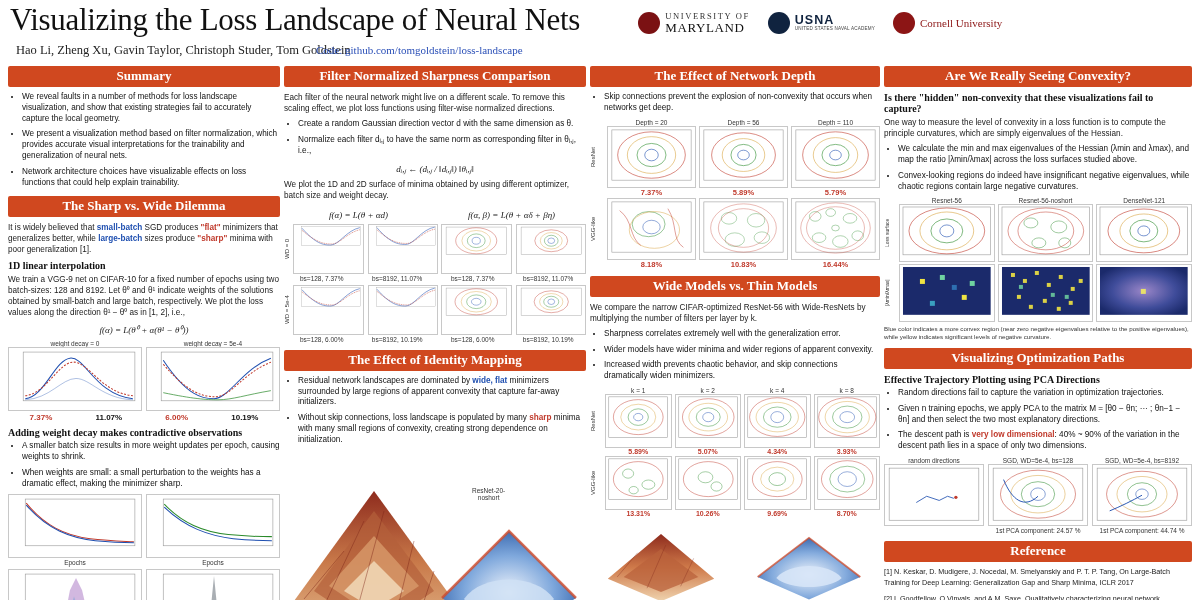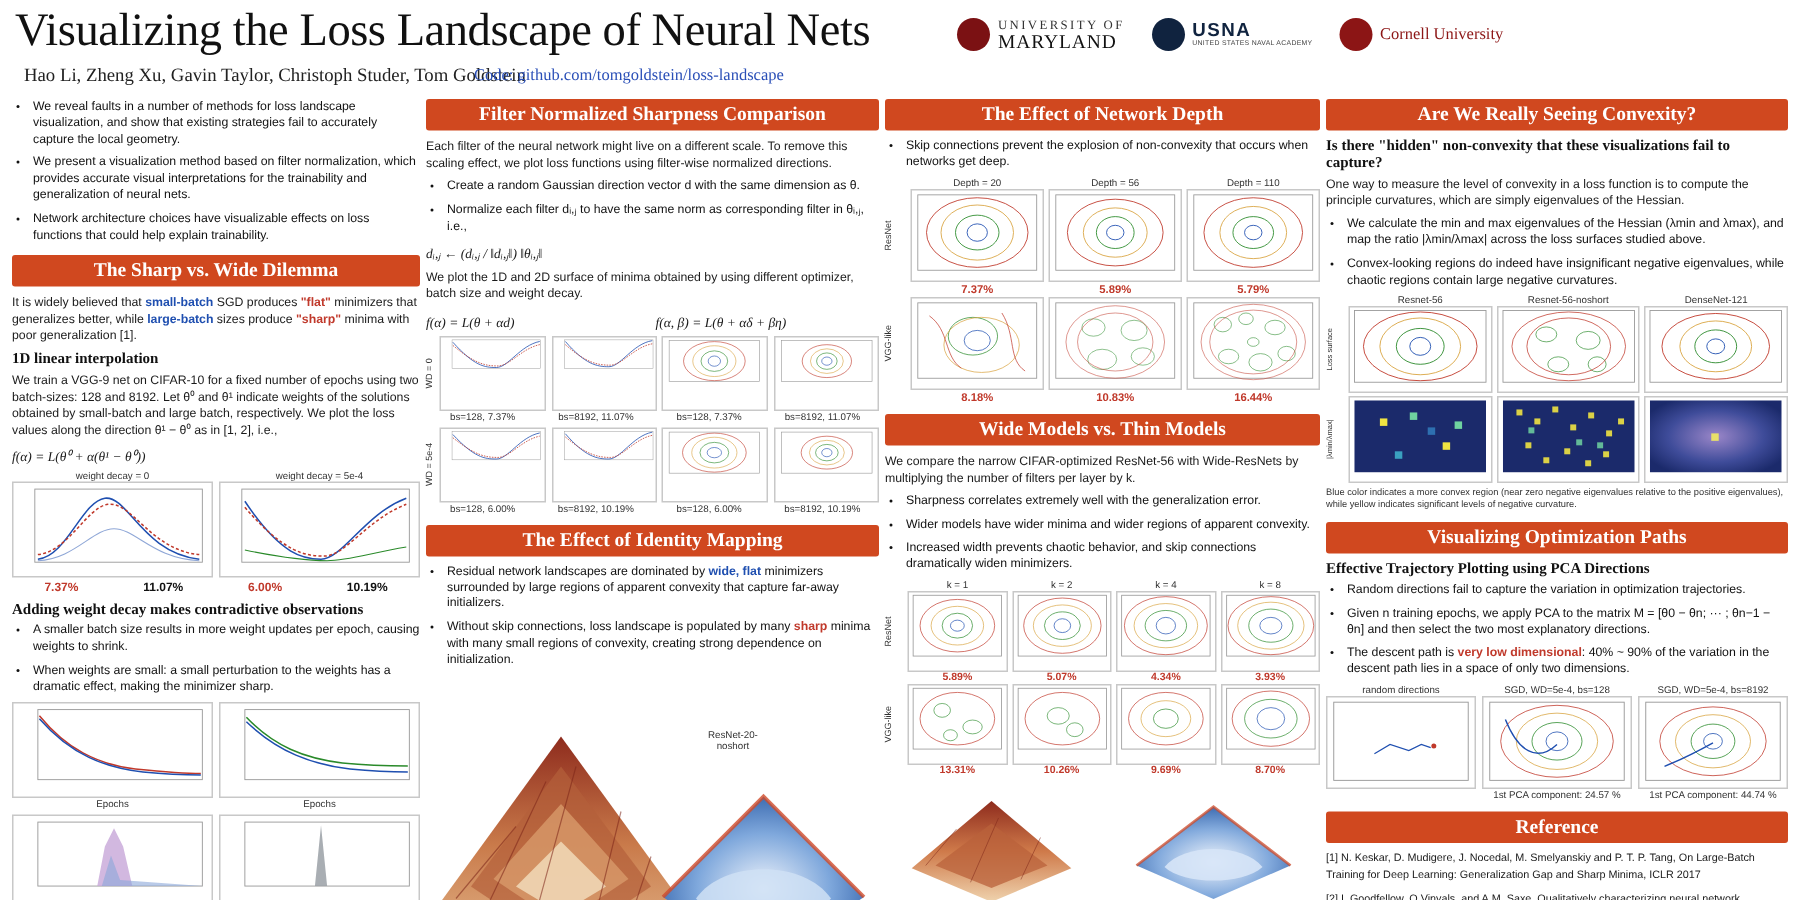--- a/index.html
+++ b/index.html
@@ -59,21 +59,21 @@
     font-size:8.2px;line-height:1.32;margin-bottom:5px;color:#111;
     font-family:Liberation Sans, sans-serif;
   }
   p.body{font-size:8.2px;line-height:1.35;margin:0 0 5px 0;}
   .sub{
     font-family:"Liberation Serif", serif;
     font-size:10px;font-weight:700;color:#111;margin:2px 0 3px;
   }
   .red{color:#c0392b;font-weight:700;}
   .blue{color:#1f4fb0;font-weight:700;}
-  .mathblock{text-align:left;font-family:"Liberation Serif",serif;font-style:italic;font-size:9px;margin:4px 0;}
+  .mathblock{text-align:center;font-family:"Liberation Serif",serif;font-style:italic;font-size:9px;margin:4px 0;}
 
   
   .plot{background:#fff;border:1px solid #c8c8c8;position:relative;overflow:hidden;}
   .ph{position:absolute;inset:0;}
   .cap{font-size:6.5px;text-align:center;color:#333;}
 
   .grid2{display:grid;grid-template-columns:1fr 1fr;gap:4px;}
   .grid3{display:grid;grid-template-columns:1fr 1fr 1fr;gap:4px;}
 
   .pctrow{display:flex;justify-content:space-around;font-size:8px;font-weight:700;}
@@ -117,20 +117,21 @@
         <div class="logo-txt">
           <div class="c1">Cornell University</div>
         </div>
       </div>
     </div>
   </div>
 
   <div class="col c1">
 
     <div class="sec">
+      <div class="bar">Summary</div>
       <ul class="bul">
         <li>We reveal faults in a number of methods for loss landscape visualization, and show that existing strategies fail to accurately capture the local geometry.</li>
         <li>We present a visualization method based on filter normalization, which provides accurate visual interpretations for the trainability and generalization of neural nets.</li>
         <li>Network architecture choices have visualizable effects on loss functions that could help explain trainability.</li>
       </ul>
     </div>
 
     <div class="sec">
       <div class="bar">The Sharp vs. Wide Dilemma</div>
       <p class="body">

